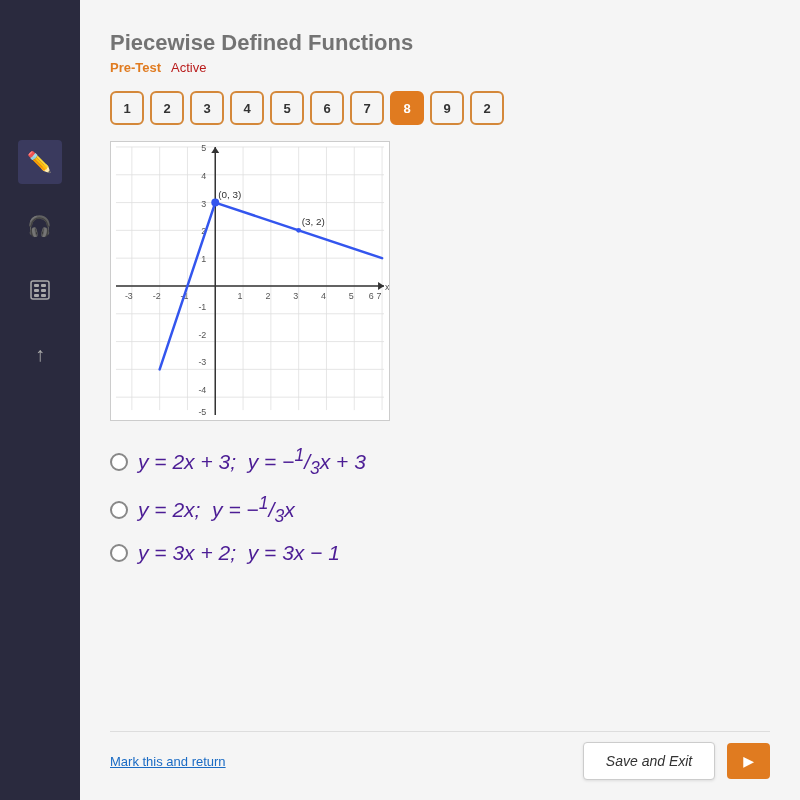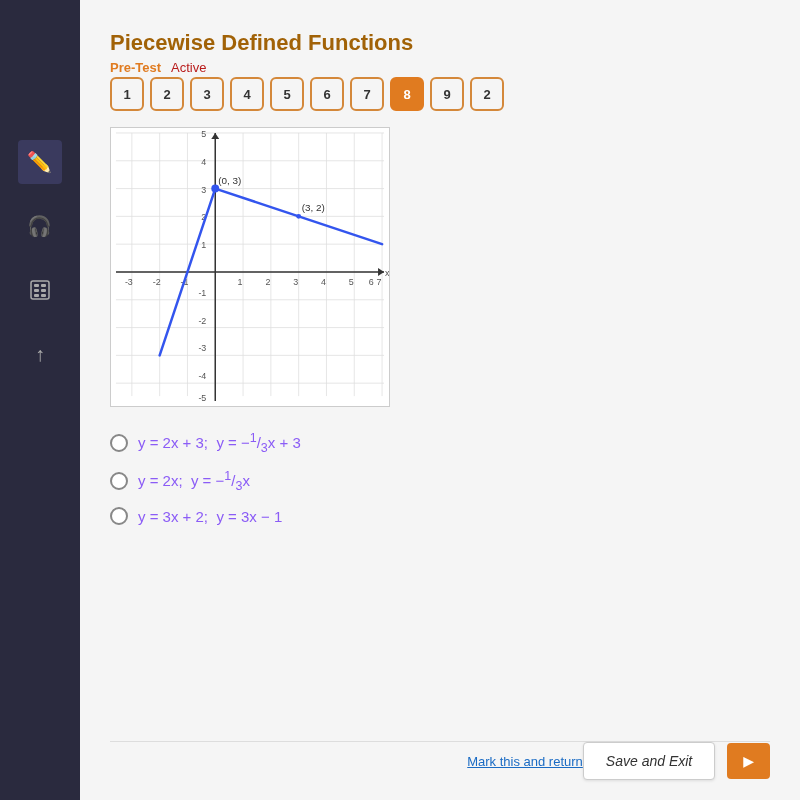--- a/index.html
+++ b/index.html
@@ -46,28 +46,28 @@
       display: flex;
       flex-direction: column;
       padding: 30px 30px 20px 30px;
       overflow: hidden;
     }
 
     
     .page-title {
       font-size: 22px;
       font-weight: bold;
-      color: #a16207;
+      color: #737373;
       margin-bottom: 4px;
     }
     .subtitle-row {
       display: flex;
       align-items: center;
       gap: 10px;
-      margin-bottom: 2px;
+      margin-bottom: 16px;
     }
     .pre-test-label {
       color: #e07b20;
       font-weight: bold;
       font-size: 13px;
     }
     .active-label {
       color: #b91c1c;
       font-size: 13px;
     }
@@ -125,30 +125,32 @@
     }
     .radio-circle {
       width: 18px;
       height: 18px;
       border-radius: 50%;
       border: 2px solid #888;
       flex-shrink: 0;
       background: #fff;
     }
     .answer-text {
-      font-size: 15px;
-      color: #8b5cf6;
+      font-size: 21px;
+      color: #4c1d95;
+      font-style: italic;
     }
 
     
     .bottom-bar {
       display: flex;
-      justify-content: flex-end;
+      justify-content: space-between;
       align-items: center;
       margin-top: auto;
+      padding-top: 10px;
       border-top: 1px solid #ddd;
     }
     .mark-return-link {
       color: #1a6bc4;
       font-size: 13px;
       text-decoration: underline;
       cursor: pointer;
     }
     .btn-save-exit {
       background: #fff;

